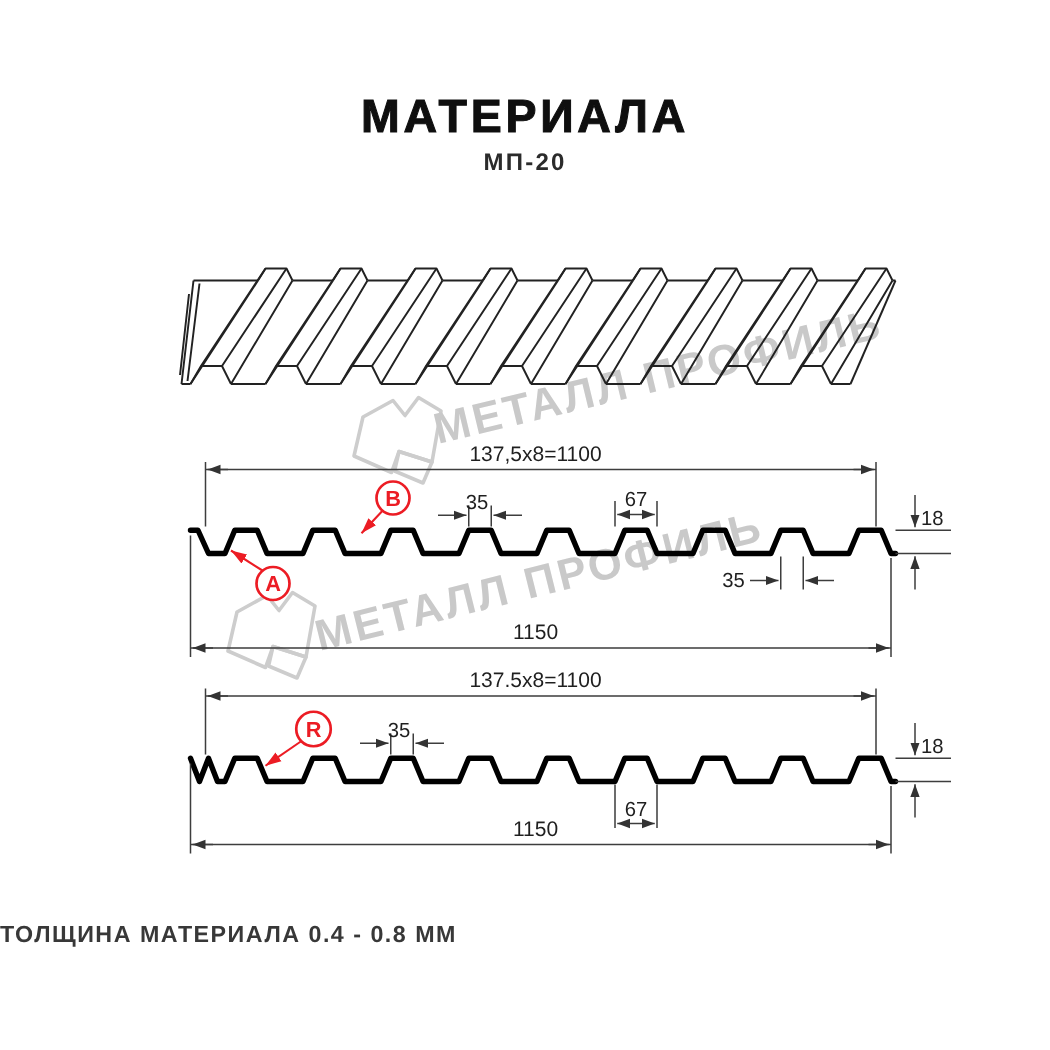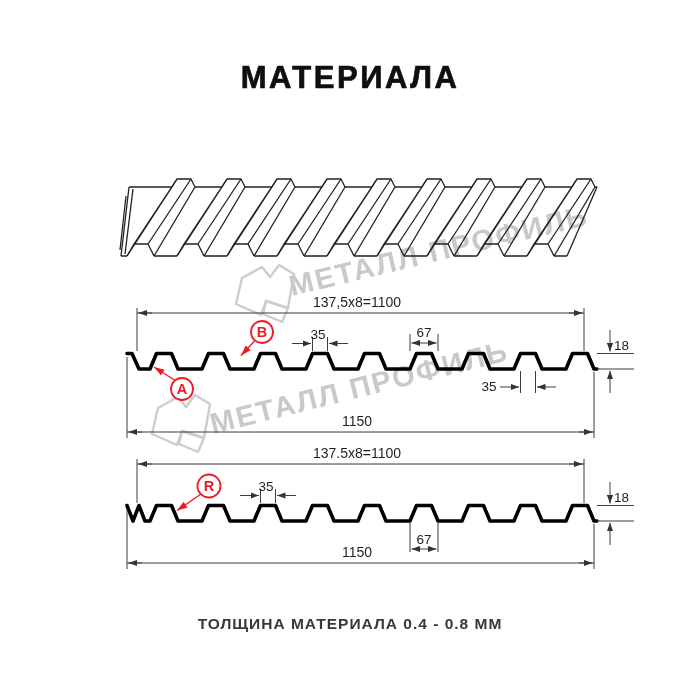--- a/index.html
+++ b/index.html
@@ -3,41 +3,42 @@
 <meta charset="utf-8">
 <style>
   html,body{margin:0;padding:0;background:#ffffff;}
   .page{position:relative;width:700px;height:700px;background:#fff;overflow:hidden;
         font-family:"Liberation Sans",sans-serif;}
   .title{position:absolute;top:60px;left:0;width:700px;text-align:center;
          font-size:31px;font-weight:bold;letter-spacing:2.5px;color:#0f0f0f;
          -webkit-text-stroke:0.7px #0f0f0f;}
   .model{position:absolute;top:100px;left:0;width:700px;text-align:center;
          font-size:16px;font-weight:bold;letter-spacing:1.5px;color:#2b2b2b;}
-  .footer-note{position:absolute;top:615px;left:0;width:700px;text-align:center;
+  .footer-note{position:absolute;top:615px;left:0;width:700px;
          font-size:15.5px;font-weight:bold;letter-spacing:1px;color:#383838;}
   svg{position:absolute;top:0;left:0;}
   .iso{stroke:#222;stroke-width:1.3;fill:none;stroke-linejoin:round;}
   .prof{stroke:#000;stroke-width:3.6;fill:none;stroke-linejoin:round;stroke-linecap:round;}
   .dim{stroke:#3d3d3d;stroke-width:1;fill:none;}
   .dimtxt{font-family:"Liberation Sans",sans-serif;font-size:13.5px;fill:#1f1f1f;}
   .bigdimtxt{font-family:"Liberation Sans",sans-serif;font-size:14px;fill:#1f1f1f;}
   .wm{stroke:#cdcdcd;stroke-width:2.4;fill:none;stroke-linejoin:round;}
   .wmtxt{font-family:"Liberation Sans",sans-serif;font-size:29px;font-weight:bold;
          fill:#c9c9c9;letter-spacing:2px;}
   .red{stroke:#ec1c24;stroke-width:1.4;fill:none;}
   .redcirc{stroke:#ec1c24;stroke-width:1.8;fill:#ffffff;}
   .redtxt{font-family:"Liberation Sans",sans-serif;font-size:14.5px;font-weight:bold;fill:#ec1c24;}
 </style>
 </head>
 <body>
 
 <div class="page">
 
   <div class="title">МАТЕРИАЛА</div>
+  <div class="model">МП-20</div>
 
   <svg width="700" height="700" viewBox="0 0 700 700">
     <defs>
       <marker id="ab" markerWidth="9" markerHeight="7" refX="8.5" refY="3.5" orient="auto">
         <path d="M0,0.4 L8.5,3.5 L0,6.6 Z" fill="#333"></path>
       </marker>
       <marker id="ar" markerWidth="8" markerHeight="6" refX="7.5" refY="3" orient="auto">
         <path d="M0,0.5 L7.5,3 L0,5.5 Z" fill="#ec1c24"></path>
       </marker>
     </defs>

